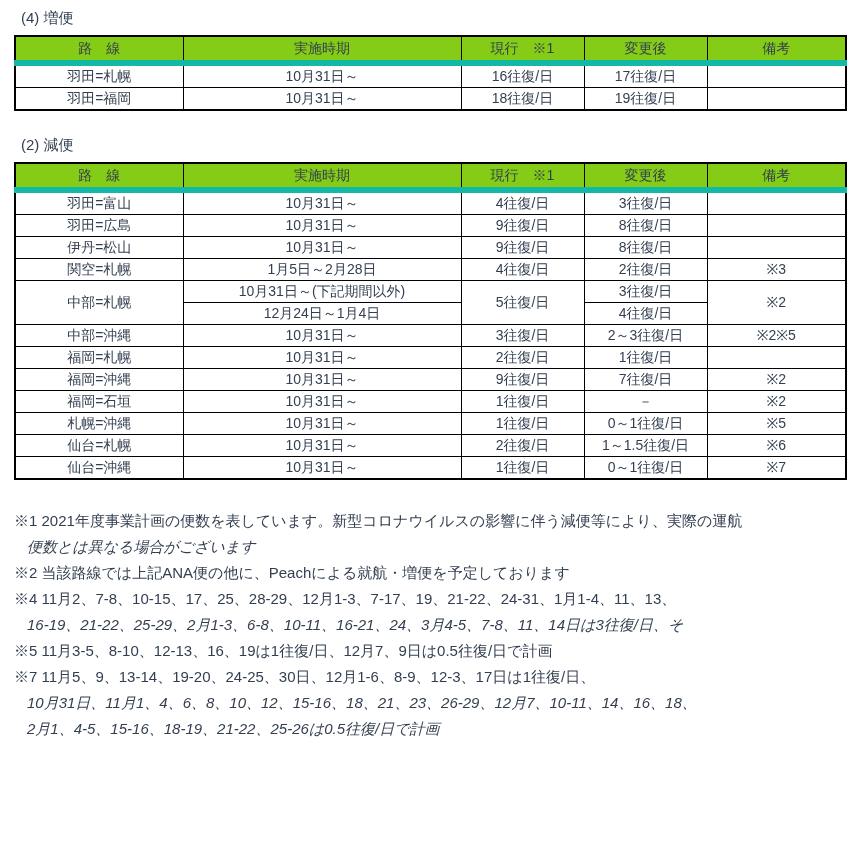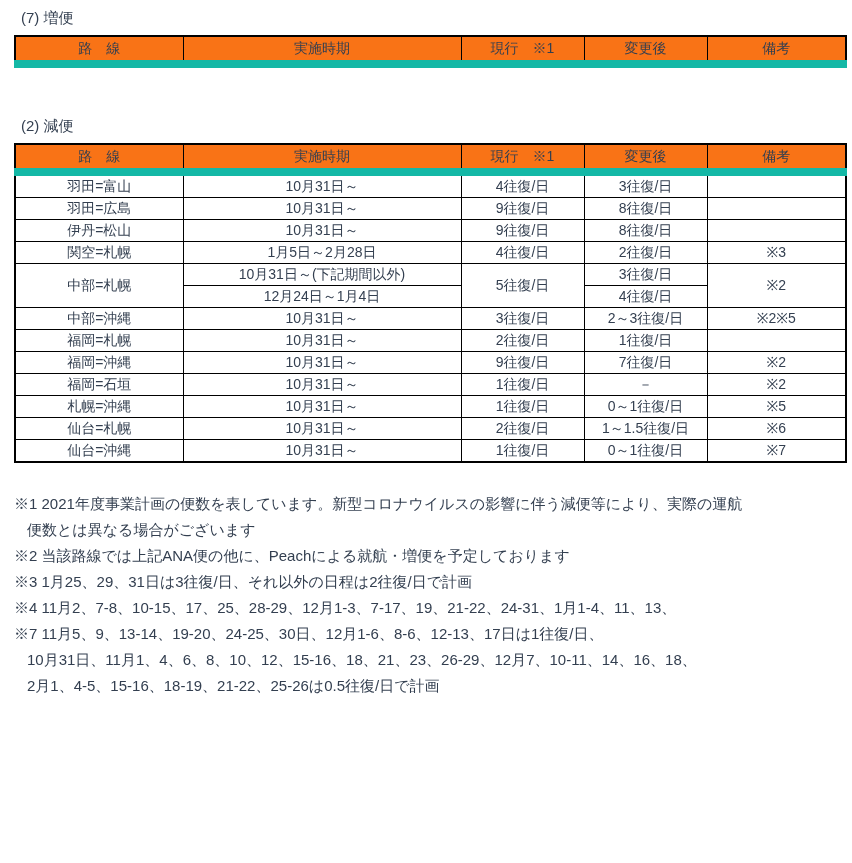--- a/index.html
+++ b/index.html
@@ -18,54 +18,68 @@
     width:831px; border:2px solid #000;
   }
   table.flight-table th, table.flight-table td {
     border:1px solid #000;
     font-size:14px; font-weight:400;
     text-align:center; vertical-align:middle;
     padding:0; height:21px; line-height:21px;
     overflow:hidden; white-space:nowrap;
   }
   table.flight-table thead th {
-    background:#f97316;
-    border-bottom:8px solid #14b8a6;
+    background:#84cc16;
+    border-bottom:6px solid #14b8a6;
     height:23px; line-height:23px;
   }
-  .sec2 { margin-top:48px; }
+  .sec2 { margin-top:24px; }
   .footnotes { margin-top:28px; font-size:15px; line-height:26px; }
   .fn-line { white-space:nowrap; }
-  .fn-line.cont { padding-left:13px; }
+  .fn-line.cont { padding-left:13px;font-style:italic; }
 </style>
 </head>
 <body>
 
 <div class="wrap">
 
-  <div class="sec-title">(7) 増便</div>
+  <div class="sec-title">(4) 増便</div>
 
   <table class="flight-table">
     <colgroup>
       <col style="width:168px">
         <col style="width:278px">
         <col style="width:123px">
         <col style="width:123px">
         <col style="width:139px">
     </colgroup>
     <thead>
       <tr>
         <th>路　線</th>
         <th>実施時期</th>
         <th>現行　※1</th>
         <th>変更後</th>
         <th>備考</th>
       </tr>
     </thead>
     <tbody>
+      <tr>
+        <td>羽田=札幌</td>
+        <td>10月31日～</td>
+        <td>16往復/日</td>
+        <td>17往復/日</td>
+        <td></td>
+      </tr>
+      <tr>
+        <td>羽田=福岡</td>
+        <td>10月31日～</td>
+        <td>18往復/日</td>
+        <td>19往復/日</td>
+        <td></td>
+      </tr>
     </tbody>
   </table>
 
   <div class="sec2">
     <div class="sec-title">(2) 減便</div>
 
     <table class="flight-table">
       <colgroup>
         <col style="width:168px">
           <col style="width:278px">
@@ -179,25 +193,26 @@
 
   <div class="footnotes">
     <div>
       <div class="fn-line">※1 2021年度事業計画の便数を表しています。新型コロナウイルスの影響に伴う減便等により、実際の運航</div>
       <div class="fn-line cont">便数とは異なる場合がございます</div>
     </div>
     <div>
       <div class="fn-line">※2 当該路線では上記ANA便の他に、Peachによる就航・増便を予定しております</div>
     </div>
     <div>
-      <div class="fn-line">※3 1月25、29、31日は3往復/日、それ以外の日程は2往復/日で計画</div>
-    </div>
-    <div>
       <div class="fn-line">※4 11月2、7-8、10-15、17、25、28-29、12月1-3、7-17、19、21-22、24-31、1月1-4、11、13、</div>
-    </div>
-    <div>
-      <div class="fn-line">※7 11月5、9、13-14、19-20、24-25、30日、12月1-6、8-6、12-13、17日は1往復/日、</div>
+      <div class="fn-line cont">16-19、21-22、25-29、2月1-3、6-8、10-11、16-21、24、3月4-5、7-8、11、14日は3往復/日、そ</div>
+    </div>
+    <div>
+      <div class="fn-line">※5 11月3-5、8-10、12-13、16、19は1往復/日、12月7、9日は0.5往復/日で計画</div>
+    </div>
+    <div>
+      <div class="fn-line">※7 11月5、9、13-14、19-20、24-25、30日、12月1-6、8-9、12-3、17日は1往復/日、</div>
       <div class="fn-line cont">10月31日、11月1、4、6、8、10、12、15-16、18、21、23、26-29、12月7、10-11、14、16、18、</div>
       <div class="fn-line cont">2月1、4-5、15-16、18-19、21-22、25-26は0.5往復/日で計画</div>
     </div>
   </div>
 
 </div>
 
 </body></html>

